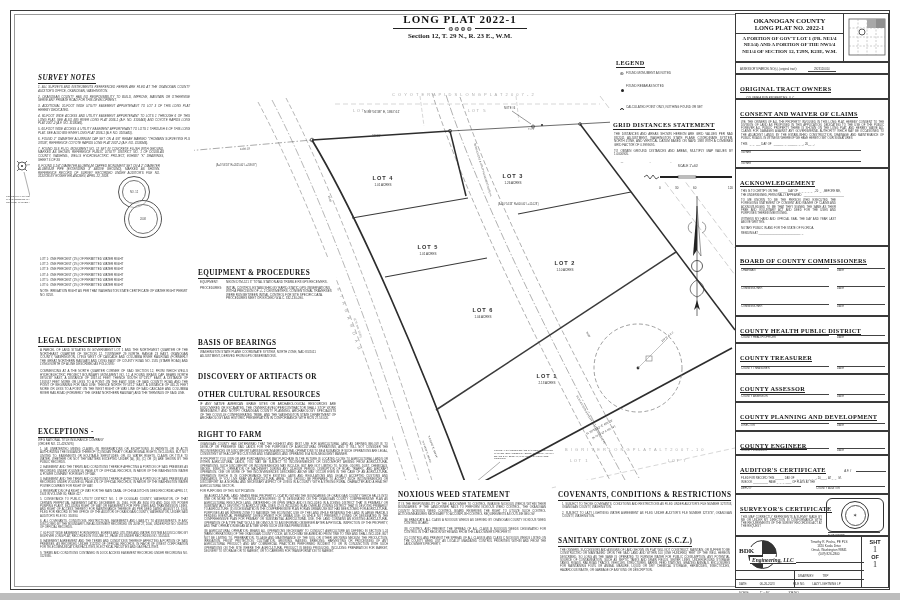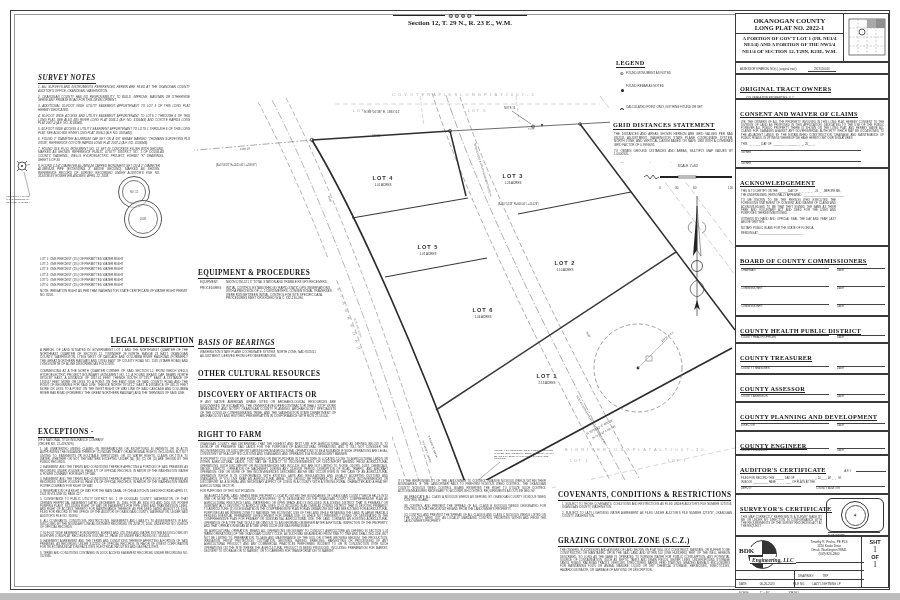--- a/index.html
+++ b/index.html
@@ -152,20 +152,21 @@
     <path d="M697,300 L694,310 L697,307 L700,310 Z" fill="#222" stroke="none"></path>
     <path d="M692,222 c-5,2 -5,9 0,11 M702,222 c5,2 5,9 0,11" stroke-width="0.5"></path>
   </g>
 </svg>
 
 <div class="panel t28" style="left:6px;top:196px;width:42px;background:transparent;font-size:2.4px;text-align:left;">FOUND 3-1/4" DIAMETER ALUMINUM CAP EXTENDING 3" ABOVE GROUND, MARKED AS SHOWN.</div>
 
 <div class="panel t28" style="left:494px;top:450px;width:66px;background:transparent;font-size:2.4px;text-align:left;">FOUND 4" DIAMETER BRASS CAP SET IN BOULDER MARKED "ERLANDSEN &amp; ASSOC. LS 35500", WHICH BEARS S 70°22'12" W, 5.79' FROM CALCULATED POSITION.</div>
 
 <div class="panel" style="left:250px;top:12px;width:420px;text-align:center;background:transparent;">
+  <div style="font-family:'Liberation Serif',serif;font-weight:bold;font-size:11px;letter-spacing:1px;color:#111;margin-top:1px;">LONG PLAT 2022-1</div>
   <div style="display:flex;align-items:center;justify-content:center;margin-top:0.5px;">
     <span style="display:inline-block;width:52px;border-top:1.6px solid #222;"></span>
     <span style="font-size:5.5px;color:#222;margin:0 3px;">❂ ❂ ❂ ❂</span>
     <span style="display:inline-block;width:52px;border-top:1.6px solid #222;"></span>
   </div>
   <div style="font-family:'Liberation Serif',serif;font-weight:bold;font-size:7px;color:#1a1a1a;">Section 12, T. 29 N., R. 23 E., W.M.</div>
 </div>
 
 <div class="panel" style="left:30px;top:62px;width:164px;height:170px;font-style:italic;">
   <div style="margin:4px 0 2px 8px;"><span class="hd hd7">SURVEY NOTES</span></div>
@@ -189,21 +190,21 @@
   <div class="t" style="margin:0 4px 1.6px 10px;text-align:left;">LOT 1:    ONE PERCENT (1%) OF PERMITTED WATER RIGHT</div>
   <div class="t" style="margin:0 4px 1.6px 10px;text-align:left;">LOT 2:    ONE PERCENT (1%) OF PERMITTED WATER RIGHT</div>
   <div class="t" style="margin:0 4px 1.6px 10px;text-align:left;">LOT 3:    ONE PERCENT (1%) OF PERMITTED WATER RIGHT</div>
   <div class="t" style="margin:0 4px 1.6px 10px;text-align:left;">LOT 4:    ONE PERCENT (1%) OF PERMITTED WATER RIGHT</div>
   <div class="t" style="margin:0 4px 1.6px 10px;text-align:left;">LOT 5:    ONE PERCENT (1%) OF PERMITTED WATER RIGHT</div>
   <div class="t" style="margin:0 4px 2.5px 10px;text-align:left;">LOT 6:    ONE PERCENT (1%) OF PERMITTED WATER RIGHT</div>
   <div class="t" style="margin:0 6px 0 10px;text-align:left;">NOTE:  IRRIGATION RIGHT AS PER THAT WASHINGTON STATE CERTIFICATE OF WATER RIGHT PERMIT NO. 8258.</div>
 </div>
 
 <div class="panel" style="left:30px;top:326px;width:164px;height:84px;">
-  <div style="margin:3px 0 2px 8px;text-align:right;"><span class="hd hd7">LEGAL DESCRIPTION</span></div>
+  <div style="margin:3px 0 2px 8px;"><span class="hd hd7">LEGAL DESCRIPTION</span></div>
   <div class="t" style="margin:0 6px 3px 10px;">A PARCEL OF LAND SITUATED IN GOVERNMENT LOT 1 AND THE NORTHWEST QUARTER OF THE NORTHEAST QUARTER OF SECTION 12, TOWNSHIP 29 NORTH, RANGE 23 EAST, OKANOGAN COUNTY, WASHINGTON, LYING WEST OF CASCADE AND COLUMBIA RIVER RAILROAD (FORMERLY THE GREAT NORTHERN RAILWAY) AND LYING EAST OF COUNTY ROAD NO. 1535 (STARR ROAD) AND LYING NORTH OF A LINE DESCRIBED AS FOLLOWS:</div>
   <div class="t" style="margin:0 6px 0 10px;">COMMENCING AT A THE NORTH QUARTER CORNER OF SAID SECTION 12, FROM WHICH WELLS HYDROELECTRIC PROJECT BOUNDARY MONUMENT NO. 12, A FOUND BRASS CAP, BEARS NORTH 88°56'38" EAST, A DISTANCE OF 1867.61 FEET; THENCE SOUTH 67°23'57" EAST, A DISTANCE OF 1918.87 FEET MORE OR LESS TO A POINT ON THE EAST SIDE OF SAID COUNTY ROAD AND THE POINT OF BEGINNING FOR SAID LINE; THENCE NORTH 79°53'12" EAST, A DISTANCE OF 465.25 FEET MORE OR LESS TO A POINT ON THE WEST RIGHT OF WAY LINE OF SAID CASCADE AND COLUMBIA RIVER RAILROAD (FORMERLY THE GREAT NORTHERN RAILWAY) AND THE TERMINUS OF SAID LINE.</div>
 </div>
 
 <div class="panel" style="left:30px;top:412px;width:164px;height:174px;">
   <div style="margin:8px 0 1px 8px;"><span class="hd hd7">EXCEPTIONS -</span></div>
   <div class="t" style="margin:0 0 0 8px;text-align:left;">WFG NATIONAL TITLE INSURANCE COMPANY</div>
   <div class="t" style="margin:0 0 2px 8px;text-align:left;">(ORDER NO. 22-4292WS)</div>
   <div class="t28" style="margin:0 6px 1.8px 10px;">1.  (A) UNPATENTED MINING CLAIMS; (B) RESERVATIONS OR EXCEPTIONS IN PATENTS OR IN ACTS AUTHORIZING THE ISSUANCE THEREOF; (C) INDIAN TREATY OR ABORIGINAL RIGHTS, INCLUDING, BUT NOT LIMITED TO, EASEMENTS OR EQUITABLE SERVITUDES; OR, (D) WATER RIGHTS, CLAIMS OR TITLE TO WATER, WHETHER OR NOT THE MATTERS EXCEPTED UNDER (A), (B), (C) OR (D) ARE SHOWN BY THE PUBLIC RECORDS.</div>
   <div class="t28" style="margin:0 6px 1.8px 10px;">2.  EASEMENT AND THE TERMS AND CONDITIONS THEREOF AFFECTING A PORTION OF SAID PREMISES AS RECORDED UNDER VOLUME 56, PAGE 477 OF OFFICIAL RECORDS, IN FAVOR OF THE WASHINGTON WATER &amp; POWER COMPANY FOR RIGHT OF WAY.</div>
@@ -222,54 +223,55 @@
     <div class="t" style="width:26px;flex:none;text-align:left;">EQUIPMENT:</div>
     <div class="t" style="flex:1;text-align:left;">NIKON DTM-521 3" TOTAL STATION AND TRIMBLE R8 GPS RECEIVERS.</div>
   </div>
   <div style="display:flex;margin:0 2px 0 4px;">
     <div class="t" style="width:26px;flex:none;text-align:left;">PROCEDURES:</div>
     <div class="t" style="flex:1;text-align:left;">INITIAL CONTROL ESTABLISHED BY RAPID-STATIC GPS OBSERVATIONS, WITH A PRECISION OF +/- 2 CENTIMETERS.  CONVENTIONAL TRAVERSES WERE RUN BETWEEN INITIAL CONTROL FOR SITE SPECIFIC DATA.  PROCEDURES MEET OR EXCEED W.A.C. 332-130-090.</div>
   </div>
 </div>
 
 <div class="panel" style="left:196px;top:328px;width:140px;height:32px;">
-  <div style="margin:3px 0 2px 2px;font-style:italic;"><span class="hd hd7">BASIS OF BEARINGS</span></div>
+  <div style="margin:3px 0 2px 2px;"><span class="hd hd7">BASIS OF BEARINGS</span></div>
   <div class="t" style="margin:0 2px 0 4px;text-align:left;">WASHINGTON STATE PLANE COORDINATE SYSTEM, NORTH ZONE, NAD 83/2011 ADJUSTMENT, DERIVED FROM GPS OBSERVATIONS.</div>
 </div>
 
 <div class="panel" style="left:196px;top:362px;width:142px;height:56px;">
+  <div style="margin:3px 0 0 2px;"><span class="hd hd7" style="border-bottom:none;">DISCOVERY OF ARTIFACTS OR</span></div>
   <div style="margin:0 0 2px 2px;"><span class="hd hd7">OTHER CULTURAL RESOURCES</span></div>
-  <div style="margin:3px 0 0 2px;"><span class="hd hd7" style="border-bottom:none;">DISCOVERY OF ARTIFACTS OR</span></div>
   <div class="t" style="margin:0 2px 0 4px;">IF ANY NATIVE AMERICAN GRAVE SITES OR ARCHAEOLOGICAL RESOURCES ARE DISCOVERED OR EXCAVATED, THE OWNER/DEVELOPER/CONTRACTOR SHALL STOP WORK IMMEDIATELY AND NOTIFY OKANOGAN COUNTY PLANNING, ARCHAEOLOGY SPECIALISTS OF THE COLVILLE CONFEDERATED TRIBE, AND THE WASHINGTON STATE DEPARTMENT OF ARCHAEOLOGY AND HISTORIC PRESERVATION IN CONFORMANCE WITH RCW 27.53.020.</div>
 </div>
 
 <div class="panel" style="left:196px;top:420px;width:196px;height:166px;">
   <div style="margin:3px 0 2px 2px;"><span class="hd hd7">RIGHT TO FARM</span></div>
   <div class="t28" style="margin:0 4px 2px 4px;">OKANOGAN COUNTY HAS DETERMINED THAT THE HIGHEST AND BEST USE FOR AGRICULTURAL LAND AS DEFINED BELOW IS TO DEVELOP OR PRESERVE SAID LANDS FOR THE PURPOSES OF AGRICULTURAL OPERATIONS, AND IT WILL NOT CONSIDER THE INCONVENIENCES OR DISCOMFORTS ARISING FROM AGRICULTURAL OPERATIONS TO BE A NUISANCE IF SUCH OPERATIONS ARE LEGAL, CONSISTENT WITH ACCEPTED CUSTOMS AND STANDARDS, AND OPERATED IN A NON-NEGLIGENT MANNER.</div>
   <div class="t28" style="margin:0 4px 2px 4px;">IF PROPERTY YOU OWN OR ARE PURCHASING OR MAY PURCHASE IN THE FUTURE IS LOCATED CLOSE TO AGRICULTURAL LANDS OR WITHIN AGRICULTURAL LANDS, YOU MAY BE SUBJECT TO INCONVENIENCES OR DISCOMFORT ARISING FROM AGRICULTURAL OPERATIONS.  SUCH DISCOMFORT OR INCONVENIENCES MAY INCLUDE, BUT ARE NOT LIMITED TO, NOISE, ODORS, DUST, CHEMICALS, SMOKE, INSECTS, OPERATION OF MACHINERY DURING ANY 24-HOUR PERIOD, DISRUPTION OF ROAD TRAFFIC, AND AIRCRAFT OPERATION.  ONE OR MORE OF THE INCONVENIENCES DESCRIBED ABOVE MAY OCCUR EVEN IN THE CASE OF AN AGRICULTURAL OPERATION WHICH IS IN CONFORMANCE WITH EXISTING LAWS AND REGULATIONS AND LEGALLY ACCEPTED CUSTOMS AND STANDARDS.  IF YOU LIVE NEAR AN AGRICULTURAL AREA, YOU SHOULD BE PREPARED TO ACCEPT SUCH INCONVENIENCES OR DISCOMFORT AS A NORMAL AND NECESSARY ASPECT OF LIVING IN A COUNTY WITH A STRONG RURAL CHARACTER AND A HEALTHY AGRICULTURAL SECTOR.</div>
   <div class="t28" style="margin:0 4px 2px 4px;text-align:left;">FOR PURPOSES OF THIS NOTIFICATION:</div>
   <div class="t28" style="margin:0 4px 2px 8px;">(A) AGRICULTURAL LAND:  MEANS REAL PROPERTY LOCATED WITHIN THE BOUNDARIES OF OKANOGAN COUNTY WHICH FALLS INTO ONE OR MORE OF THE FOLLOWING CATEGORIES:  (1) IS DESIGNATED ON THE OKANOGAN COUNTY COMPREHENSIVE PLAN AS AGRICULTURAL RESOURCE LAND, WATERSHED OR OPEN SPACE AND IS INCLUDED IN A ZONING DISTRICT THAT IS PRIMARILY OR SUBSTANTIALLY DEVOTED TO AGRICULTURAL USES;  (2) IS INCLUDED IN AN OVERLAY ZONING DISTRICT THAT IS DEVOTED PRIMARILY TO AGRICULTURE;  (3) IS DESIGNATED IN THE COMPREHENSIVE PLAN FOR AN URBAN USE BUT HAS BEEN ZONED FOR AGRICULTURAL PURPOSES AS AN INTERIM ZONE TO MAXIMIZE THE ECONOMIC USE OF THE LAND WHILE RETAINING THE LAND IN LARGE PARCELS PENDING EVENTUAL PERMANENT DEVELOPMENT FOR URBAN USE;  (4) WHILE NOT PRESENTLY ZONED OR DESIGNATED IN THE COMPREHENSIVE PLAN FOR PRIMARY OR SUBSTANTIAL AGRICULTURAL USE, THE LAND CONTAINS AN EXISTING AGRICULTURAL OPERATION OF A TYPE THAT WOULD BE OBVIOUS TO AN INFORMED OBSERVER AFTER A PHYSICAL INSPECTION OF THE PROPERTY, AND THAT OPERATION BEGAN AT A TIME WHEN SUCH USE WAS PERMISSIBLE.</div>
   <div class="t28" style="margin:0 4px 0 8px;">(B) AGRICULTURAL OPERATION:  MEANS ALL OPERATIONS NECESSARY TO CONDUCT AGRICULTURE AS DEFINED IN SECTION 5.24 (FARM OPERATIONS) OF THE OKANOGAN COUNTY CODE, AS SUCH MAY BE AMENDED FROM TIME TO TIME AND SHALL INCLUDE, BUT NOT BE LIMITED TO, PREPARATION, TILLAGE AND MAINTENANCE OF THE SOIL OR OTHER GROWING MEDIUM; THE PRODUCTION, IRRIGATION, FROST PROTECTION, CULTIVATION, GROWING, RAISING, BREEDING, HARVESTING OR PROCESSING OF ANY AGRICULTURAL PRODUCT; AND ANY COMMERCIAL PRACTICES PERFORMED INCIDENT TO OR IN CONJUNCTION WITH SUCH OPERATIONS ON THE SITE WHERE THE AGRICULTURAL PRODUCT IS BEING PRODUCED, INCLUDING PREPARATION FOR MARKET, DELIVERY TO STORAGE OR TO MARKET, OR TO CARRIERS FOR TRANSPORTATION TO MARKET.</div>
 </div>
 
 <div class="panel" style="left:392px;top:480px;width:158px;height:106px;">
+  <div style="margin:3px 0 2px 6px;"><span class="hd hd7">NOXIOUS WEED STATEMENT</span></div>
   <div class="t28" style="margin:0 4px 2.5px 6px;">IT IS THE RESPONSIBILITY OF THE LANDOWNER TO CONTROL INVASIVE NOXIOUS WEEDS WITHIN THEIR BOUNDARIES.  IF THE LANDOWNER FAILS TO PERFORM NOXIOUS WEED CONTROL, THE OKANOGAN COUNTY NOXIOUS WEED CONTROL BOARD RESERVES THE RIGHT TO UTILIZE SUCH CONTROL ACTIONS/MEASURES NECESSARY TO ACCOMPLISH CONTROL REQUIREMENTS AS OUTLINE BELOW:</div>
   <div class="t28" style="margin:0 4px 2.5px 12px;">(A) ERADICATE ALL CLASS A NOXIOUS WEEDS AS DEFINED BY OKANOGAN COUNTY NOXIOUS WEED CONTROL BOARD.</div>
   <div class="t28" style="margin:0 4px 2.5px 12px;">(B) CONTROL AND PREVENT THE SPREAD OF ALL CLASS B NOXIOUS WEEDS DESIGNATED FOR CONTROL IN THAT REGION WITHIN AND FROM THE LANDOWNER'S PROPERTY.</div>
   <div class="t28" style="margin:0 4px 0 12px;">(C) CONTROL AND PREVENT THE SPREAD OF ALL CLASS B AND CLASS C NOXIOUS WEEDS LISTED ON THE COUNTY WEED LIST AS LOCALLY MANDATED CONTROL PRIORITIES WITHIN AND FROM THE LANDOWNER'S PROPERTY.</div>
 </div>
 
 <div class="panel" style="left:556px;top:480px;width:180px;height:44px;">
   <div style="margin:3px 0 2px 2px;"><span class="hd hd7">COVENANTS, CONDITIONS &amp; RESTRICTIONS</span></div>
   <div class="t28" style="margin:0 4px 2.5px 6px;">1.  SUBJECT TO THOSE COVENANTS, CONDITIONS AND RESTRICTIONS AS FILED UNDER AUDITOR'S FILE NUMBER 3273738, OKANOGAN COUNTY, WASHINGTON.</div>
   <div class="t28" style="margin:0 4px 0 6px;">2.  SUBJECT TO LAZY LIGHTNING WATER AGREEMENT AS FILED UNDER AUDITOR'S FILE NUMBER 3273737, OKANOGAN COUNTY, WASHINGTON.</div>
 </div>
 
 <div class="panel" style="left:556px;top:526px;width:180px;height:60px;">
-  <div style="margin:3px 0 2px 2px;"><span class="hd hd7">GRAZING CONTROL ZONE (S.C.Z.)</span></div>
+  <div style="margin:3px 0 2px 2px;"><span class="hd hd7">SANITARY CONTROL ZONE (S.C.Z.)</span></div>
   <div class="t28" style="margin:0 6px 0 4px;">THE OWNERS, SUCCESSORS AND ASSIGNS OF LAND SHOWN ON PLAT WILL NOT CONSTRUCT, MAINTAIN, OR SUFFER TO BE CONSTRUCTED OR MAINTAINED UPON THE SAID LAND AND WITHIN 100 (ONE HUNDRED) FEET OF THE WELL HEREON DESCRIBED, SO LONG AS THE SAME IS OPERATED TO FURNISH WATER FOR PUBLIC CONSUMPTION, ANY POTENTIAL SOURCE OF CONTAMINATION, SUCH AS SEPTIC TANKS AND DRAIN FIELDS, SEWER LINES, UNDERGROUND STORAGE TANKS, ROADS, RAILROAD TRACKS, VEHICLES, STRUCTURES, BARNS, FEED STATIONS, GRAZING ANIMALS, ENCLOSURES FOR MAINTAINING FOWL OR ANIMAL MANURE, LIQUID OR DRY CHEMICAL STORAGE, HERBICIDES, INSECTICIDES, HAZARDOUS WASTE, OR GARBAGE OF ANY KIND OR DESCRIPTION.</div>
 </div>
 
 <div class="panel" style="left:610px;top:48px;width:127px;height:60px;">
   <div style="margin:3px 0 2px 6px;"><span class="hd hd6">LEGEND</span></div>
   <div style="display:flex;align-items:center;margin:0 2px 2.2px 8px;">
     <span style="flex:none;width:8px;text-align:center;font-size:4.5px;color:#222;">⊕</span>
     <span class="t" style="text-align:left;">FOUND MONUMENT AS NOTED</span>
   </div>
   <div style="display:flex;align-items:center;margin:0 2px 2.2px 8px;">

